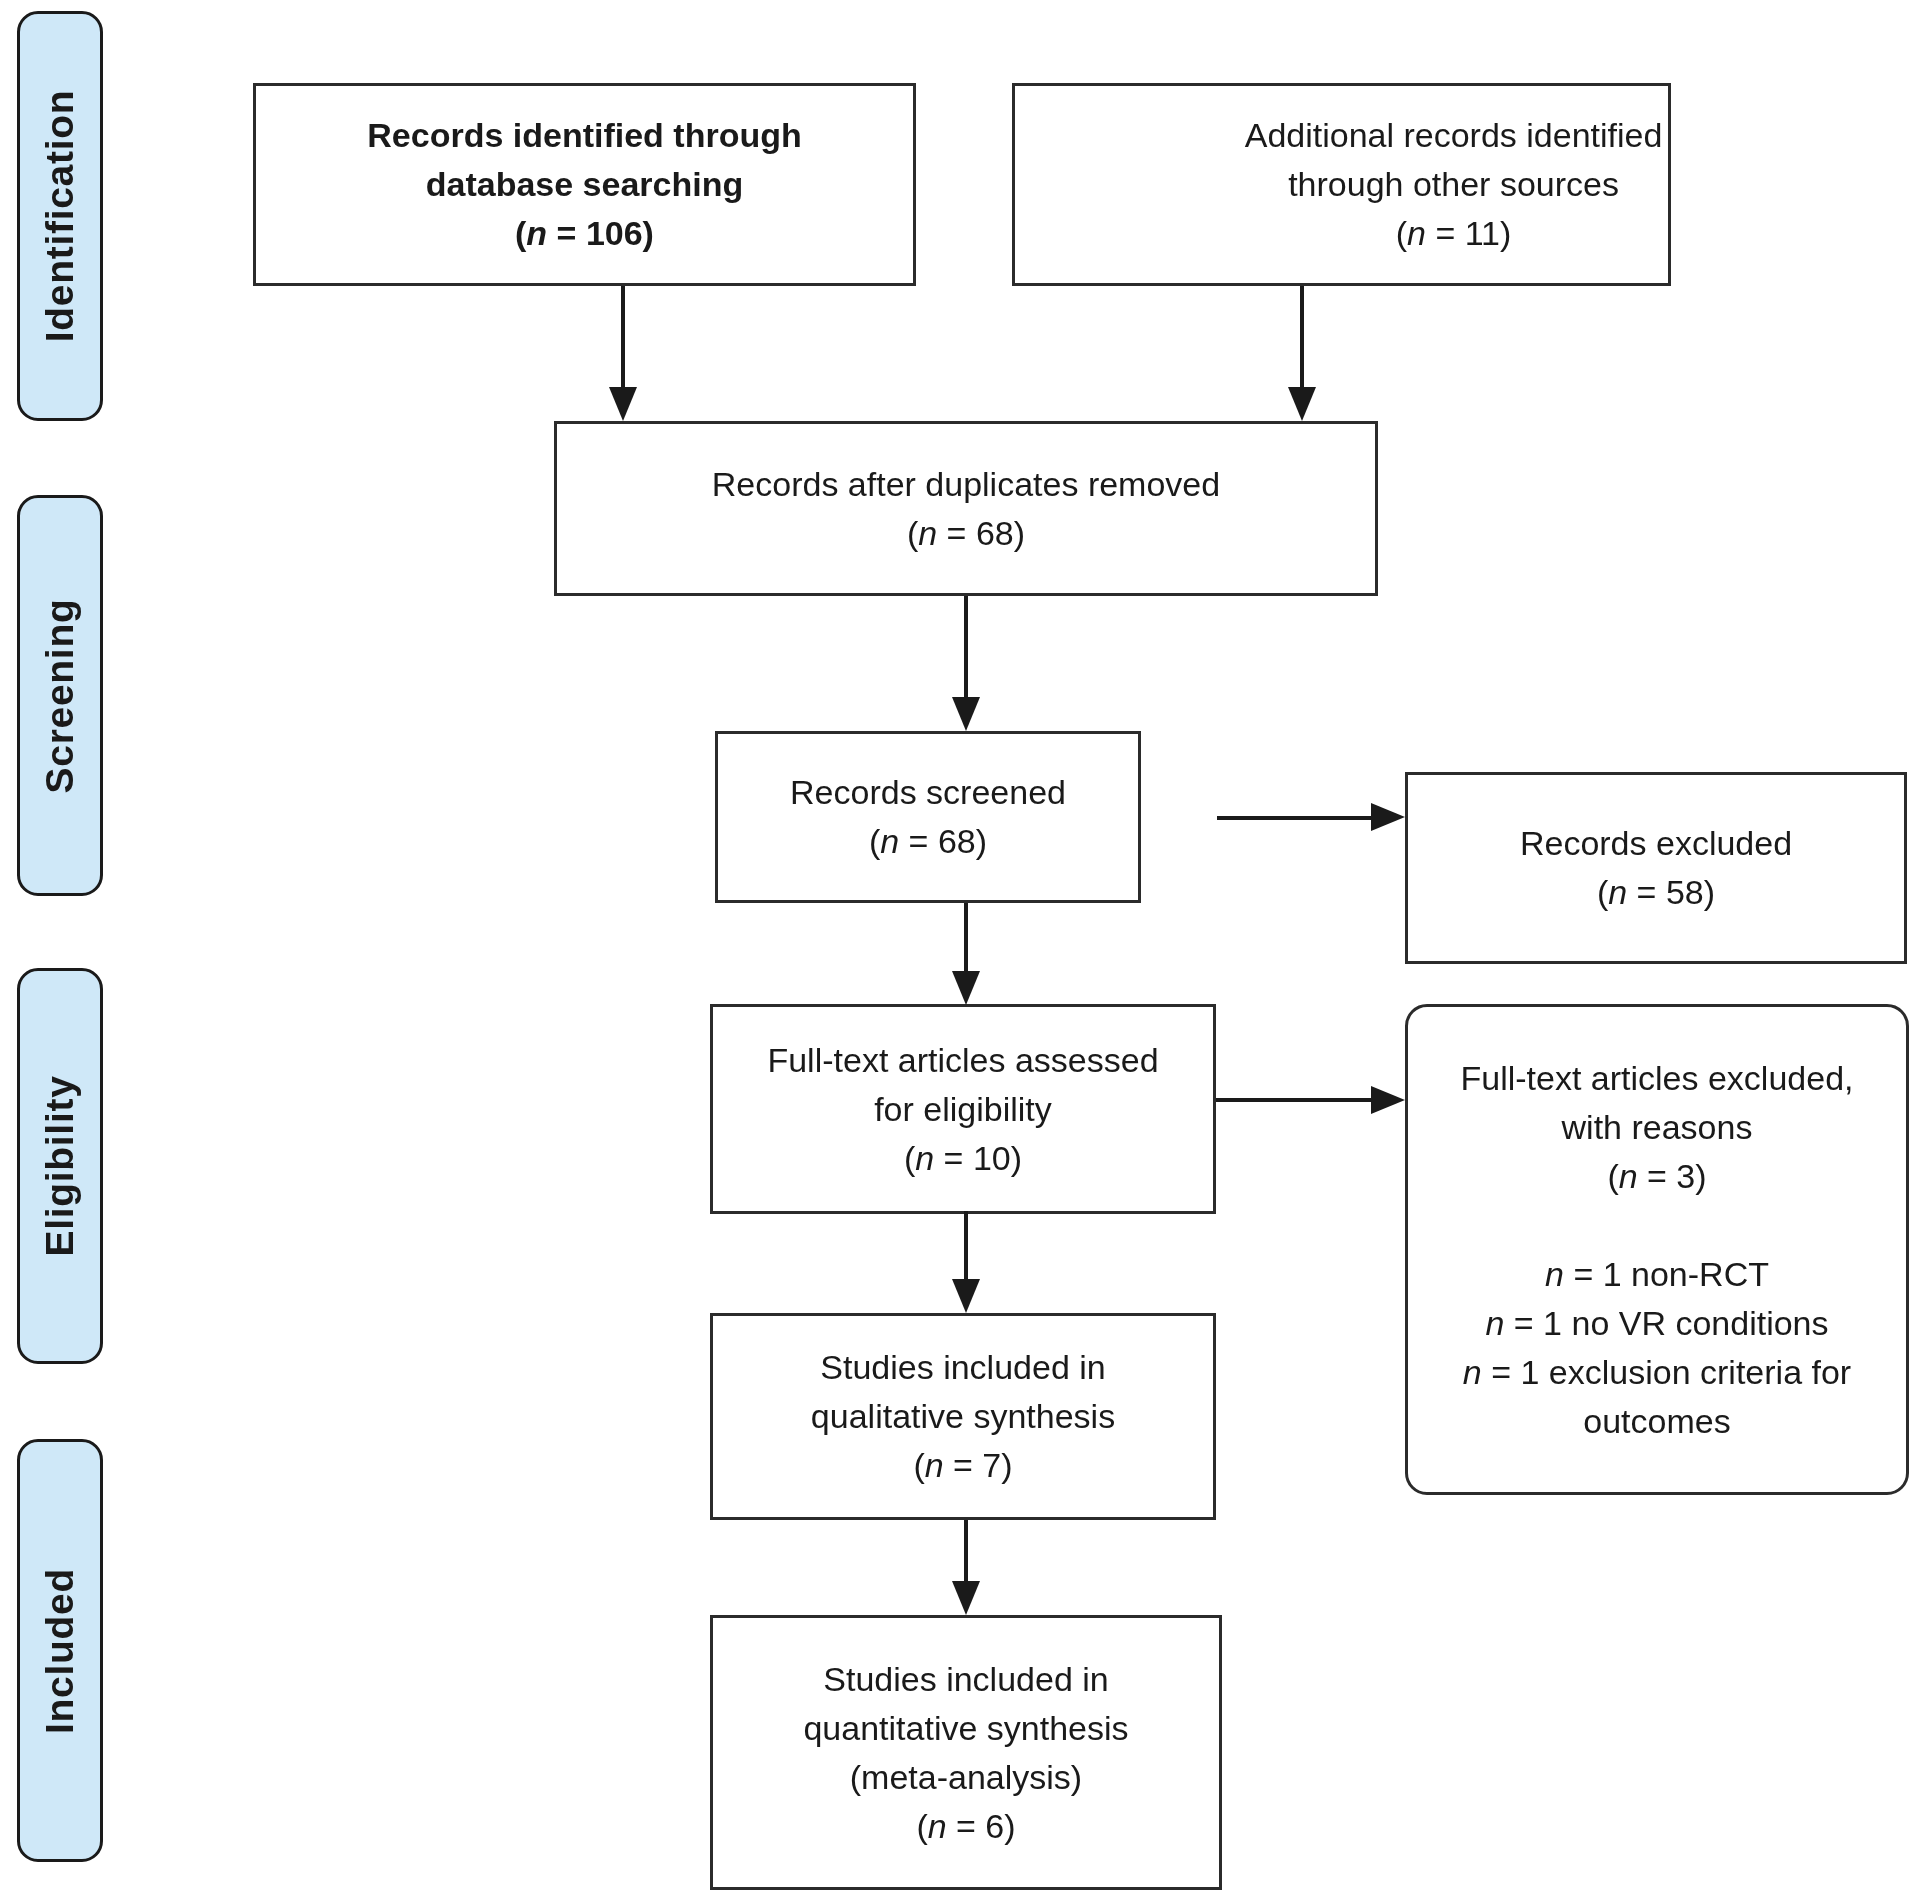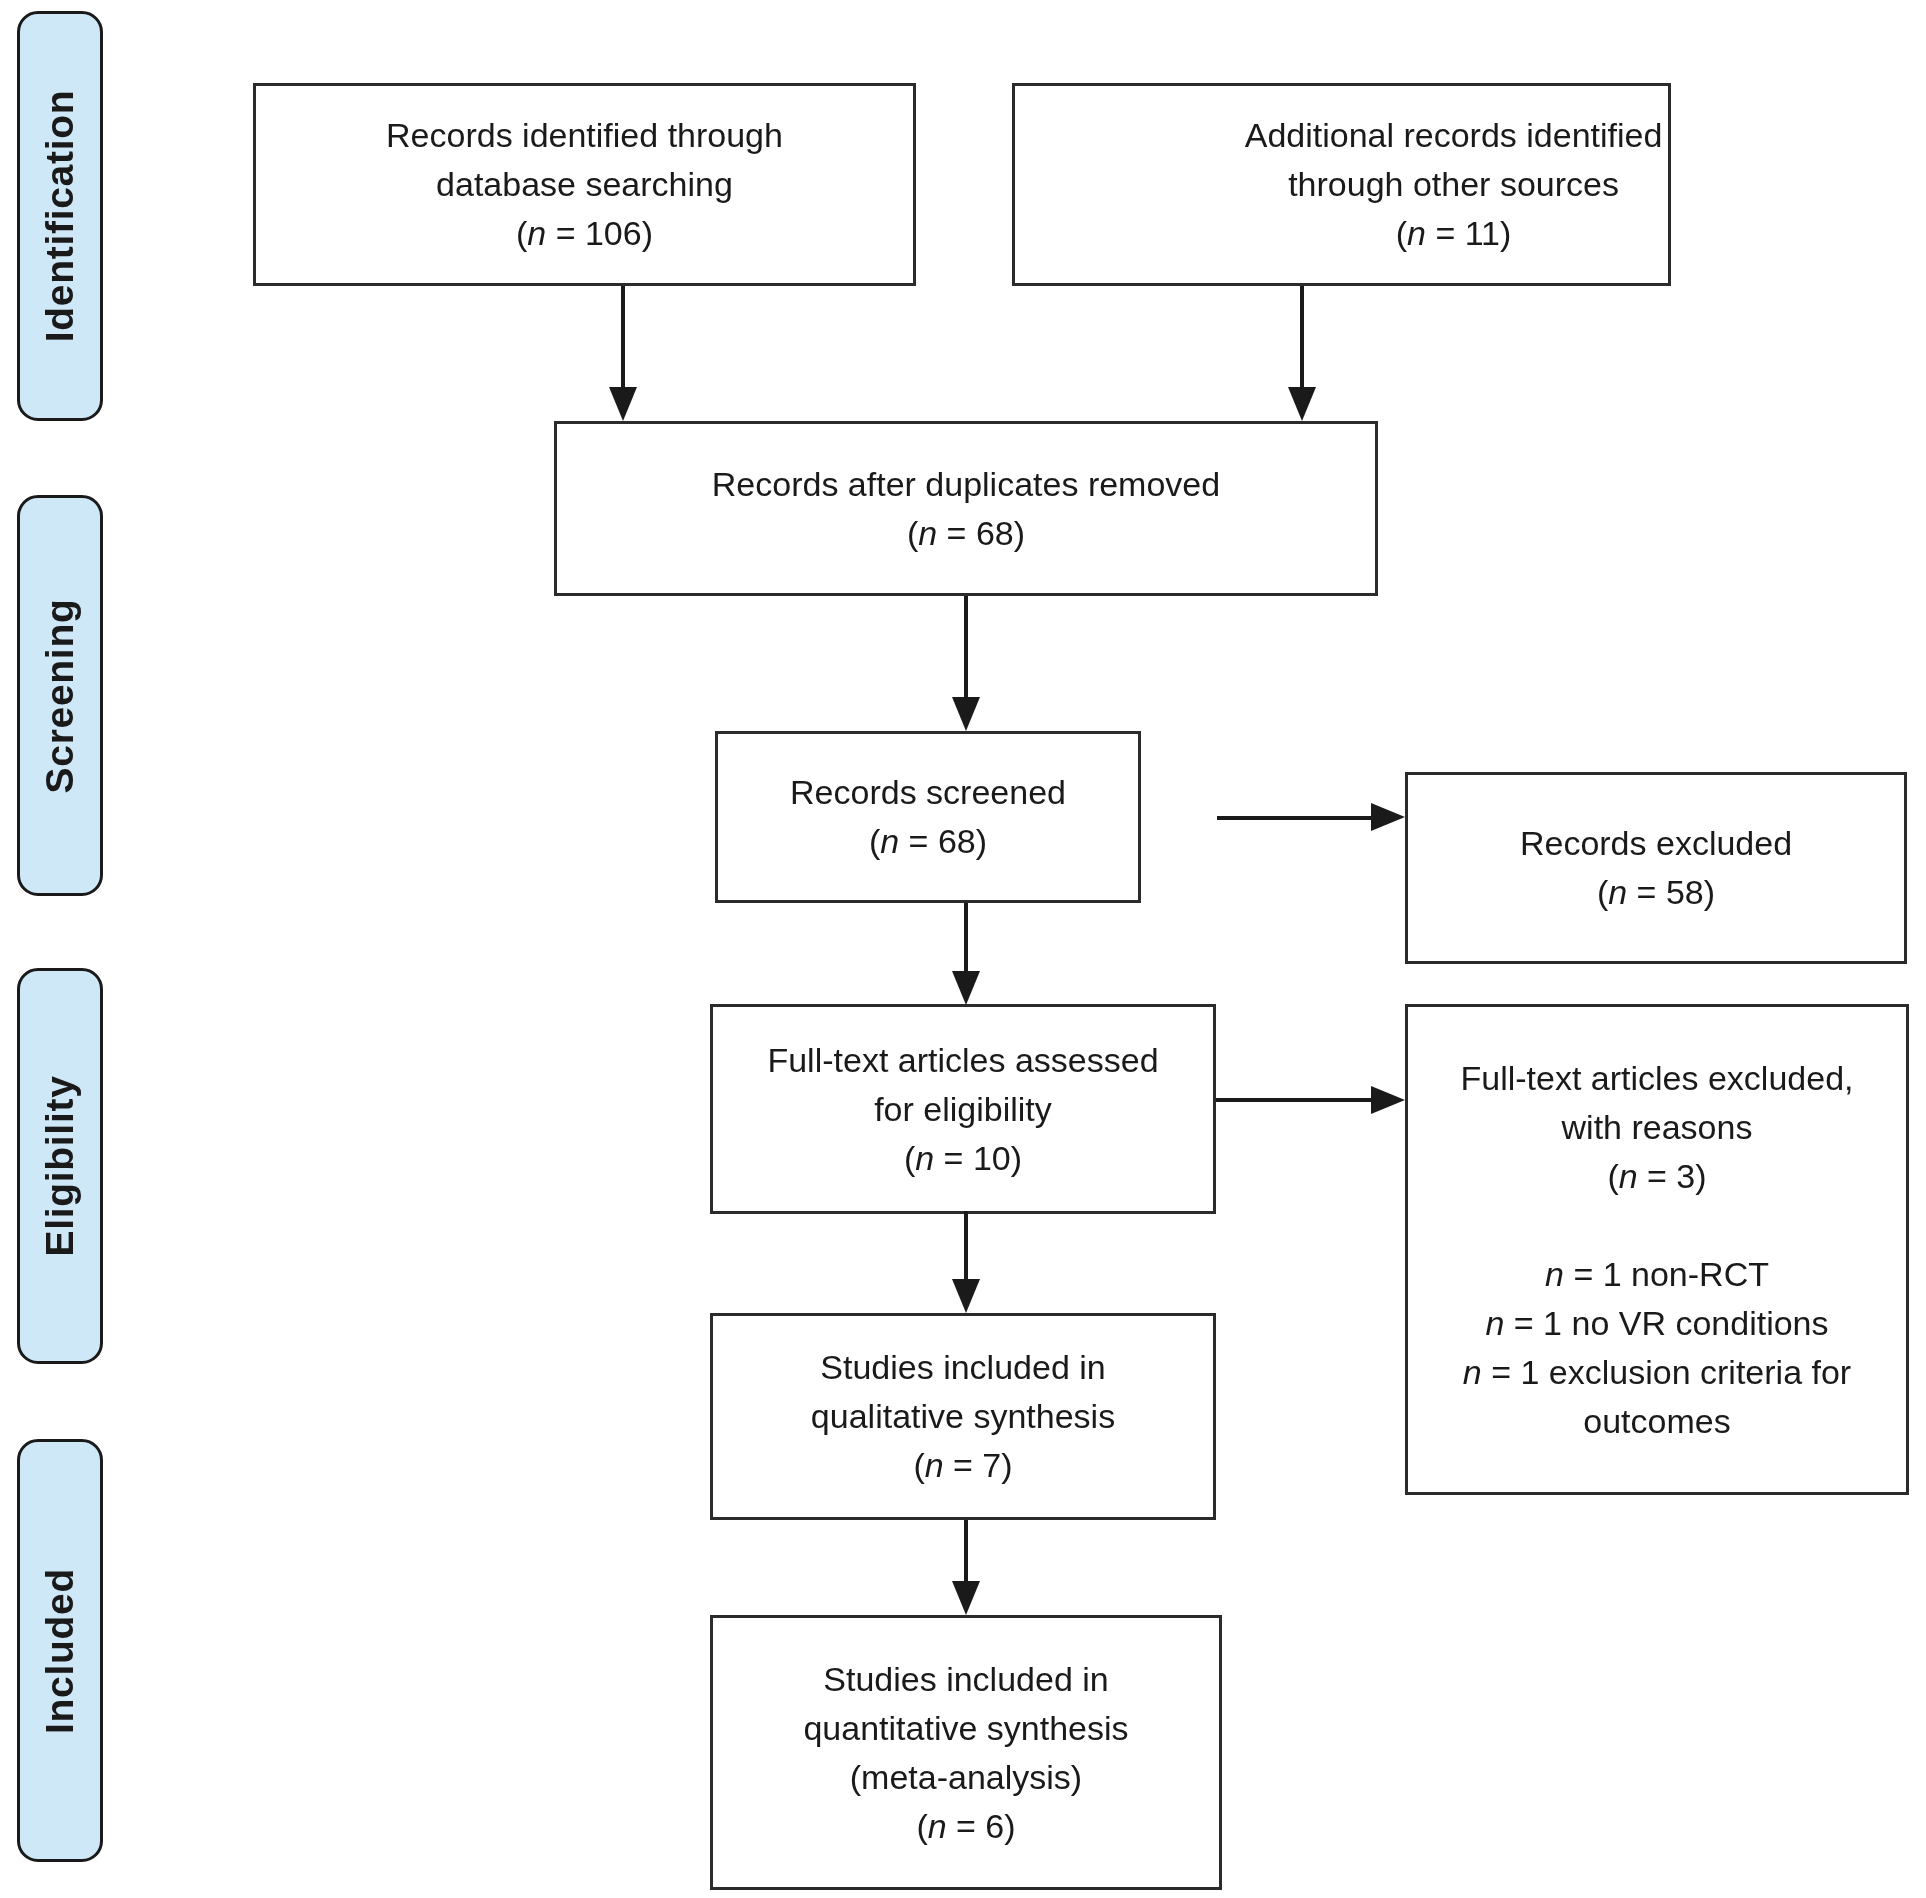--- a/index.html
+++ b/index.html
@@ -52,27 +52,27 @@
     background: #ffffff;
     border: 3.5px solid var(--box-border);
     display: flex;
     align-items: center;
     justify-content: center;
     text-align: center;
     font-size: 34px;
     line-height: 49px;
     padding: 5.6px;
   }
-  #box-records-identified { left: 253px;  top: 83px;  width: 663px;  height: 203px; }
+  #box-records-identified { left: 253px;  top: 83px;  width: 663px;  height: 203px; font-weight: bold; }
   #box-additional-records { left: 1012px; top: 83px;  width: 659px;  height: 203px; justify-content: flex-end; }
   #box-after-duplicates   { left: 554px;  top: 421px;  width: 824px; height: 175px; }
   #box-records-screened   { left: 715px; top: 731px; width: 426px;  height: 172px; }
   #box-records-excluded   { left: 1405px; top: 756px; width: 502px;  height: 192px; margin-top: 16px; }
   #box-fulltext-assessed  { left: 710px; top: 1004px; width: 506px;  height: 210px; }
-  #box-fulltext-excluded  { left: 1405px; top: 1004px; width: 504px;  height: 491px; }
+  #box-fulltext-excluded  { left: 1405px; top: 1004px; width: 504px;  height: 491px; border-radius: 22px; }
   #box-qualitative        { left: 710px; top: 1313px; width: 506px;  height: 207px; }
   #box-quantitative       { left: 710px; top: 1615px; width: 512px;  height: 275px; }
 
   
   .arrow { display: contents; }
   .vline { position: absolute; width: 3.5px;  background: var(--arrow); }
   .hline { position: absolute; height: 3.5px; background: var(--arrow); }
   .head-down {
     position: absolute; width: 0; height: 0;
     border-left: 14px solid transparent;

